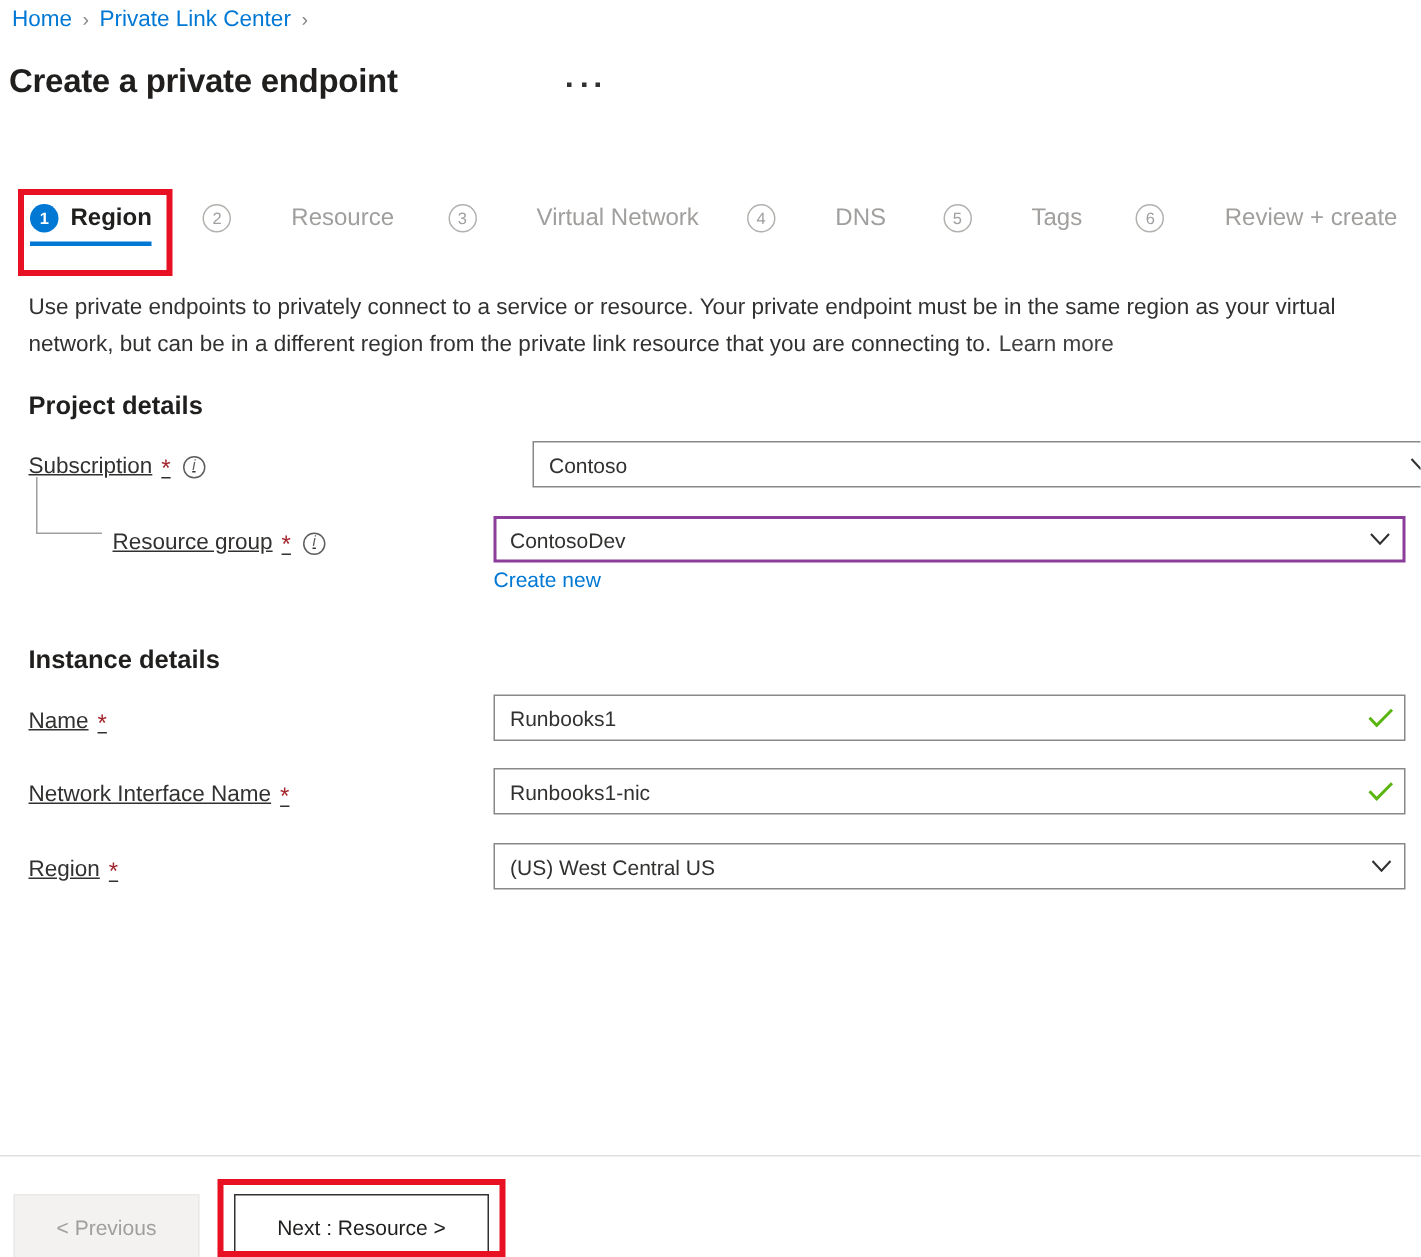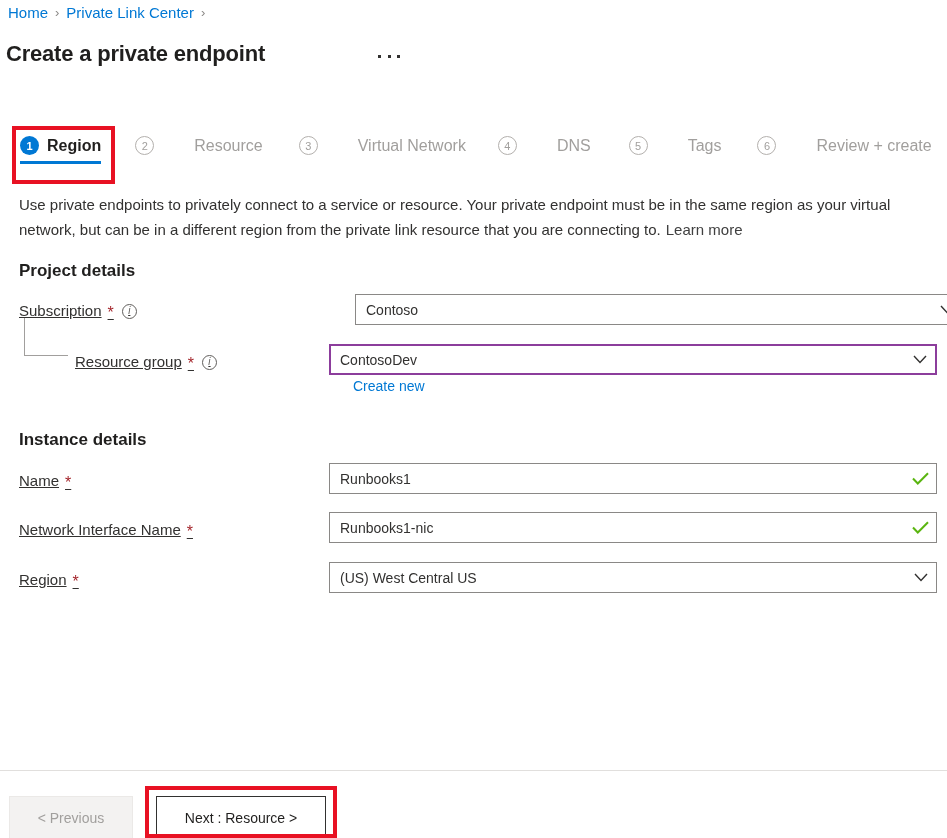--- a/index.html
+++ b/index.html
@@ -285,21 +285,20 @@
   .fld-nicname { top: 512px; }
   .fld-region { top: 562px; }
 
   .create-new {
     position: absolute;
     left: 329px;
     top: 378px;
     font-size: 14px;
     color: #0078d4;
     cursor: pointer;
-    margin-left: 24px;
   }
 
   
   .footer-divider {
     position: absolute;
     left: 0;
     top: 770px;
     width: 947px;
     height: 1px;
     background: #e1dfdd;

